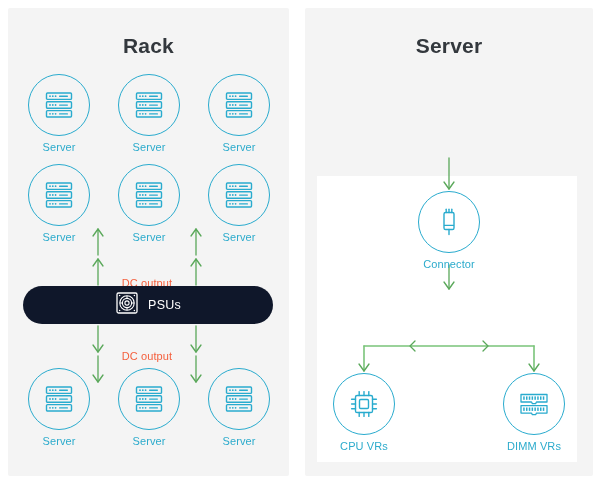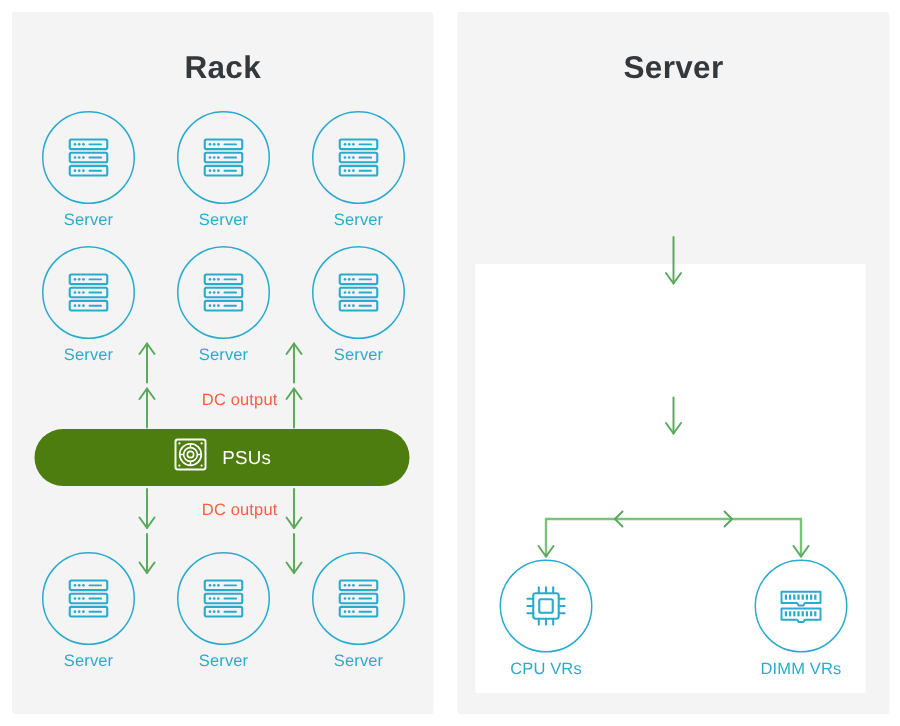--- a/index.html
+++ b/index.html
@@ -44,31 +44,31 @@
   .circle svg{display:block;}
   .caption{
     margin-top:5px;
     font-size:11px;color:#2cabcc;white-space:nowrap;
     letter-spacing:.1px;
   }
 
   
   #psu-bar{
     position:absolute;left:23px;top:286px;width:250px;height:38px;
-    background:#4d7c0f;border-radius:19px;
+    background:#0f172a;border-radius:19px;
     display:flex;align-items:center;justify-content:center;gap:9px;
   }
   #psu-bar .psu-label{
     font-size:12.5px;color:#ffffff;letter-spacing:.2px;
   }
 
   
   .flow-label{
-    position:absolute;text-align:right;white-space:nowrap;
-    font-size:11px;letter-spacing:.1px;
+    position:absolute;text-align:center;white-space:nowrap;
+    font-size:11px;letter-spacing:.1px;margin-top:16px;
   }
   .flow-label.dc{color:#f4603e;}
 
   .arrow-layer{position:absolute;left:0;top:0;width:600px;height:484px;
                pointer-events:none;}
 </style>
 </head>
 <body>
 
 <div class="stage">
@@ -392,20 +392,35 @@
     <g stroke="#5aa85a" stroke-width="1.3" fill="none" stroke-linecap="round" stroke-linejoin="round">
       <polyline points="359,364 364,371 369,364"></polyline>
       <polyline points="529,364 534,371 539,364"></polyline>
 
       <polyline points="415,341 410,346 415,351"></polyline>
       <polyline points="483,341 488,346 483,351"></polyline>
     </g>
   </svg>
 
 
+  <div class="node" style="left:412px;top:191px;">
+    <div class="circle">
+      <svg width="34" height="34" viewBox="0 0 34 34">
+        <g stroke="#29abce" stroke-width="1.4" fill="none" stroke-linecap="round">
+          <rect x="12" y="7.5" width="10" height="17" rx="1.6"></rect>
+          <line x1="14.2" y1="4.2" x2="14.2" y2="7.5"></line>
+          <line x1="17" y1="4.2" x2="17" y2="7.5"></line>
+          <line x1="19.8" y1="4.2" x2="19.8" y2="7.5"></line>
+          <line x1="12.6" y1="20.4" x2="21.4" y2="20.4"></line>
+          <line x1="17" y1="24.5" x2="17" y2="29.5"></line>
+        </g>
+      </svg>
+    </div>
+    <div class="caption">Connector</div>
+  </div>
 
 
   <div class="node" style="left:497px;top:373px;">
     <div class="circle">
       <svg width="34" height="34" viewBox="0 0 34 34">
         <g stroke="#29abce" stroke-width="1.3" fill="none" stroke-linejoin="round">
           <path d="M4 7.5 L30 7.5 L30 15 L19.5 15 L18.6 16.6 L15.4 16.6 L14.5 15 L4 15 Z"></path>
           <path d="M4 18.6 L30 18.6 L30 26.1 L19.5 26.1 L18.6 27.7 L15.4 27.7 L14.5 26.1 L4 26.1 Z"></path>
         </g>
         <g fill="#29abce">

